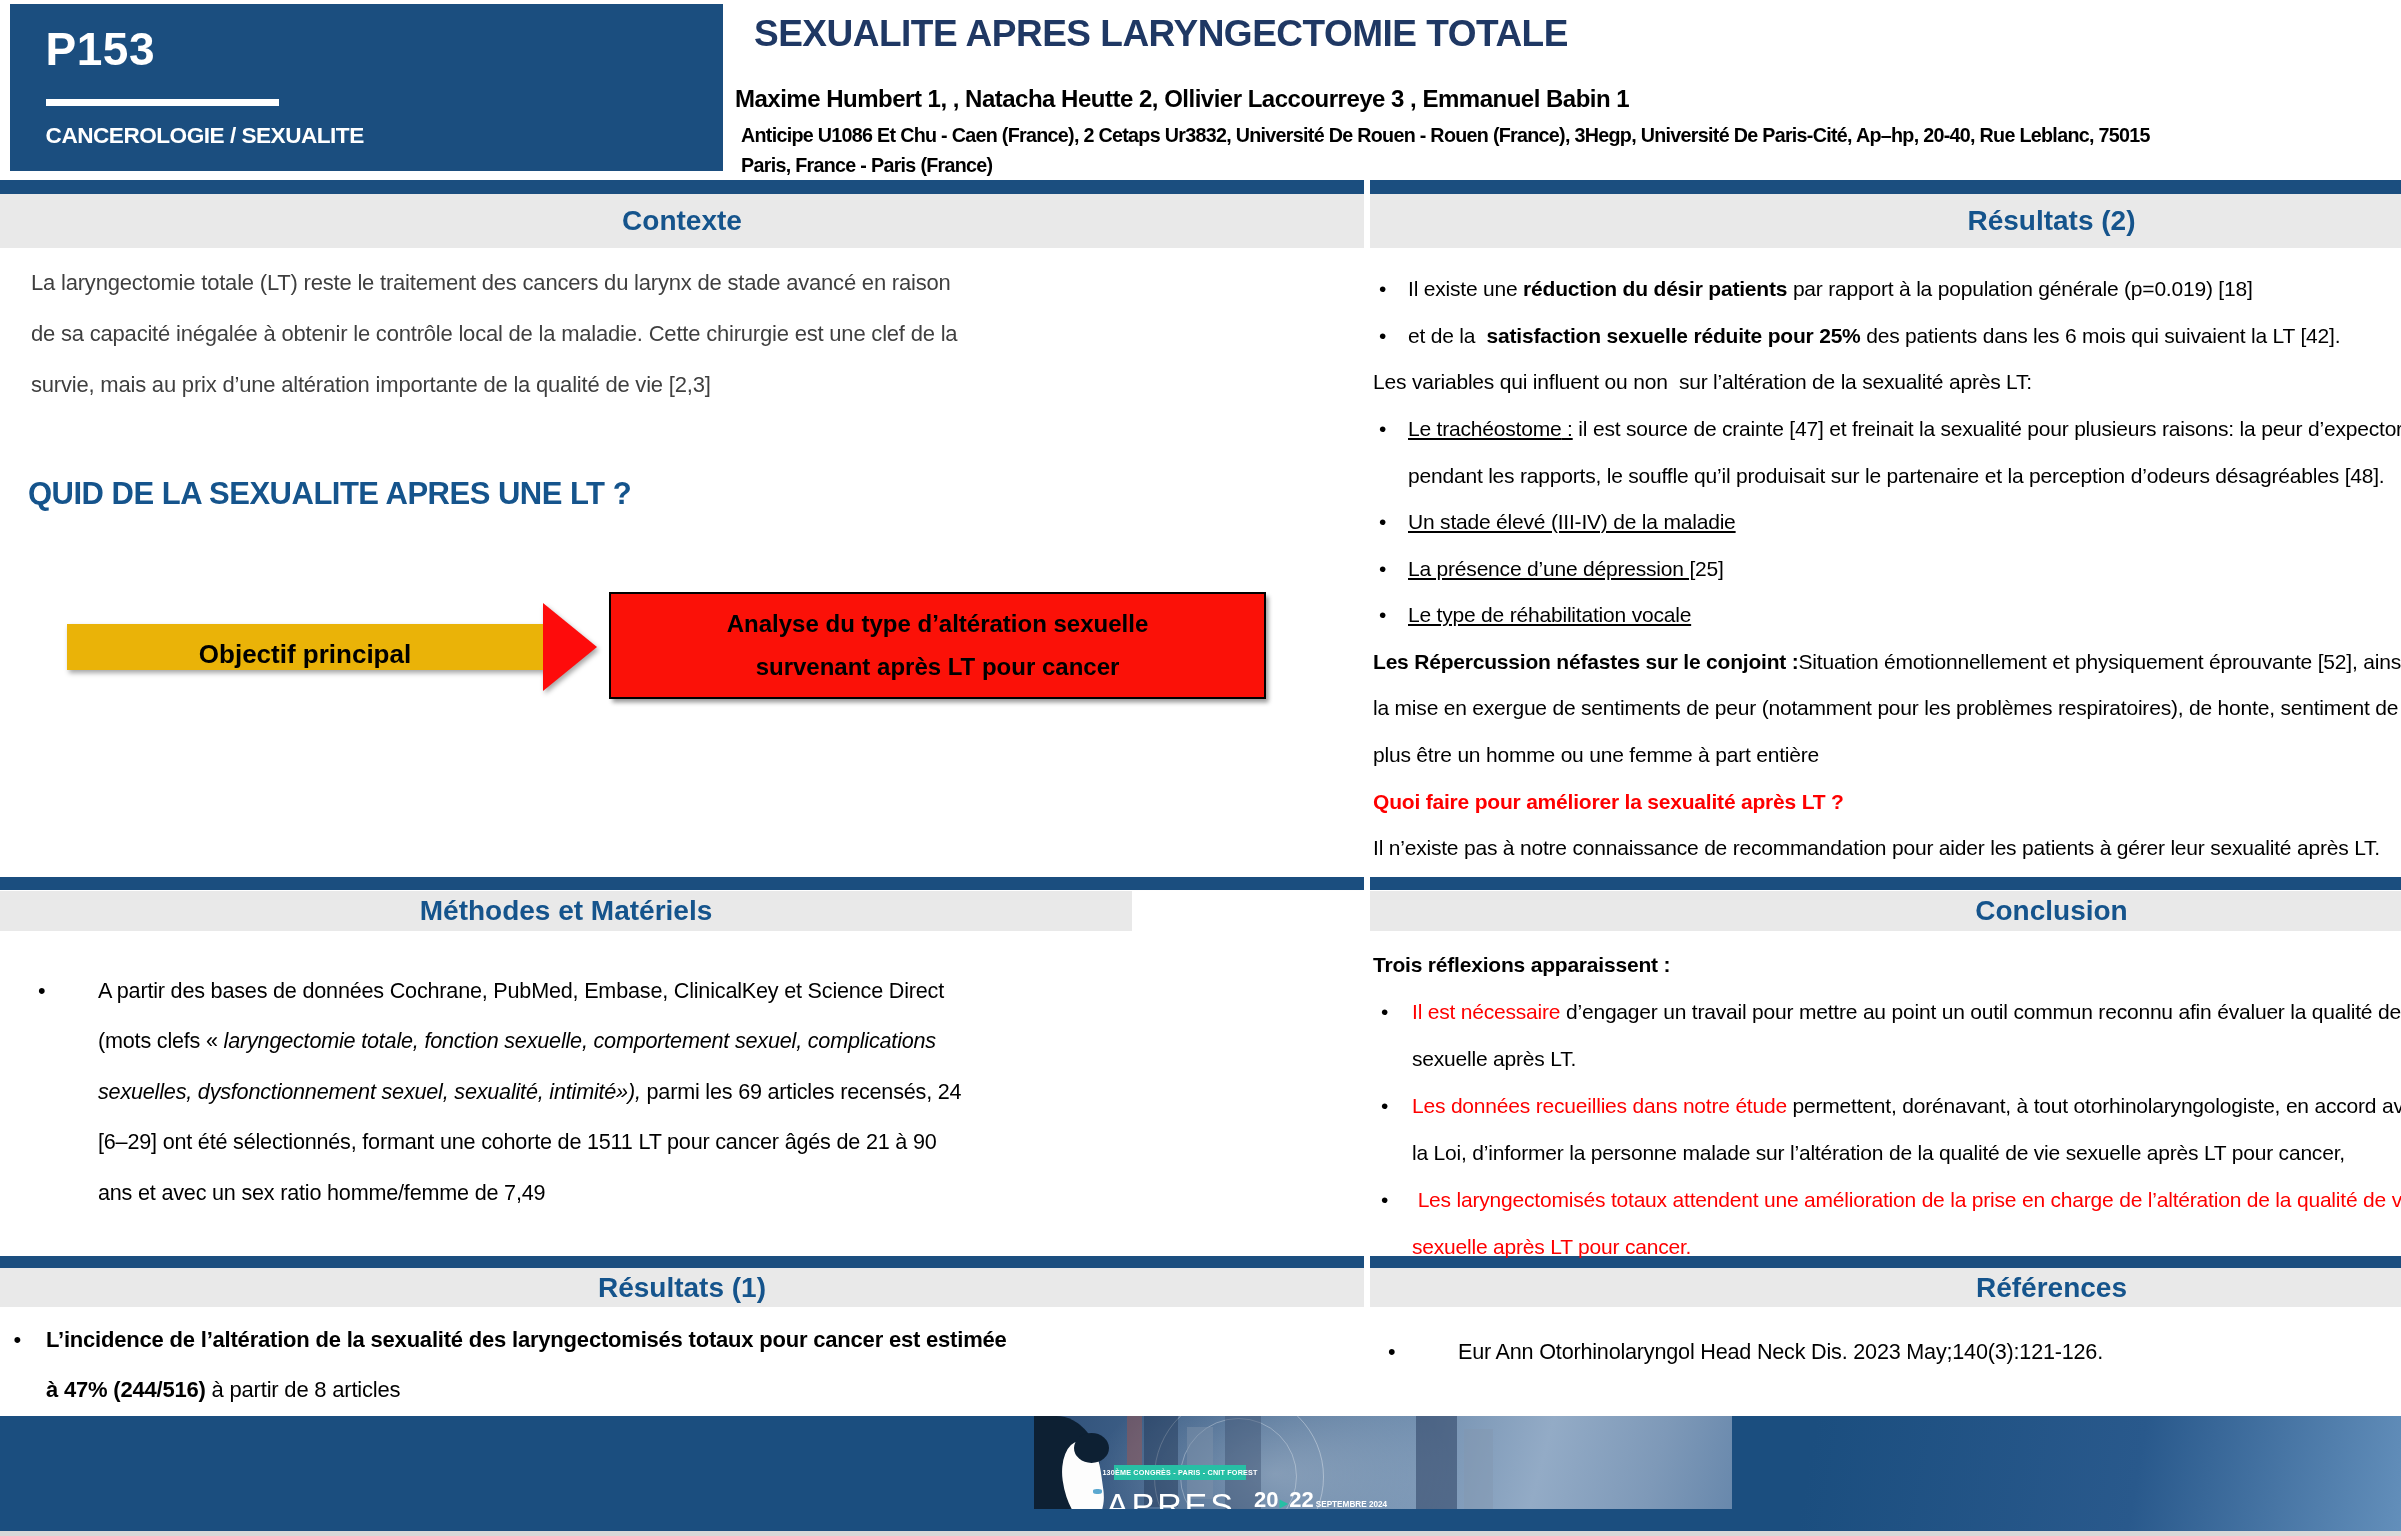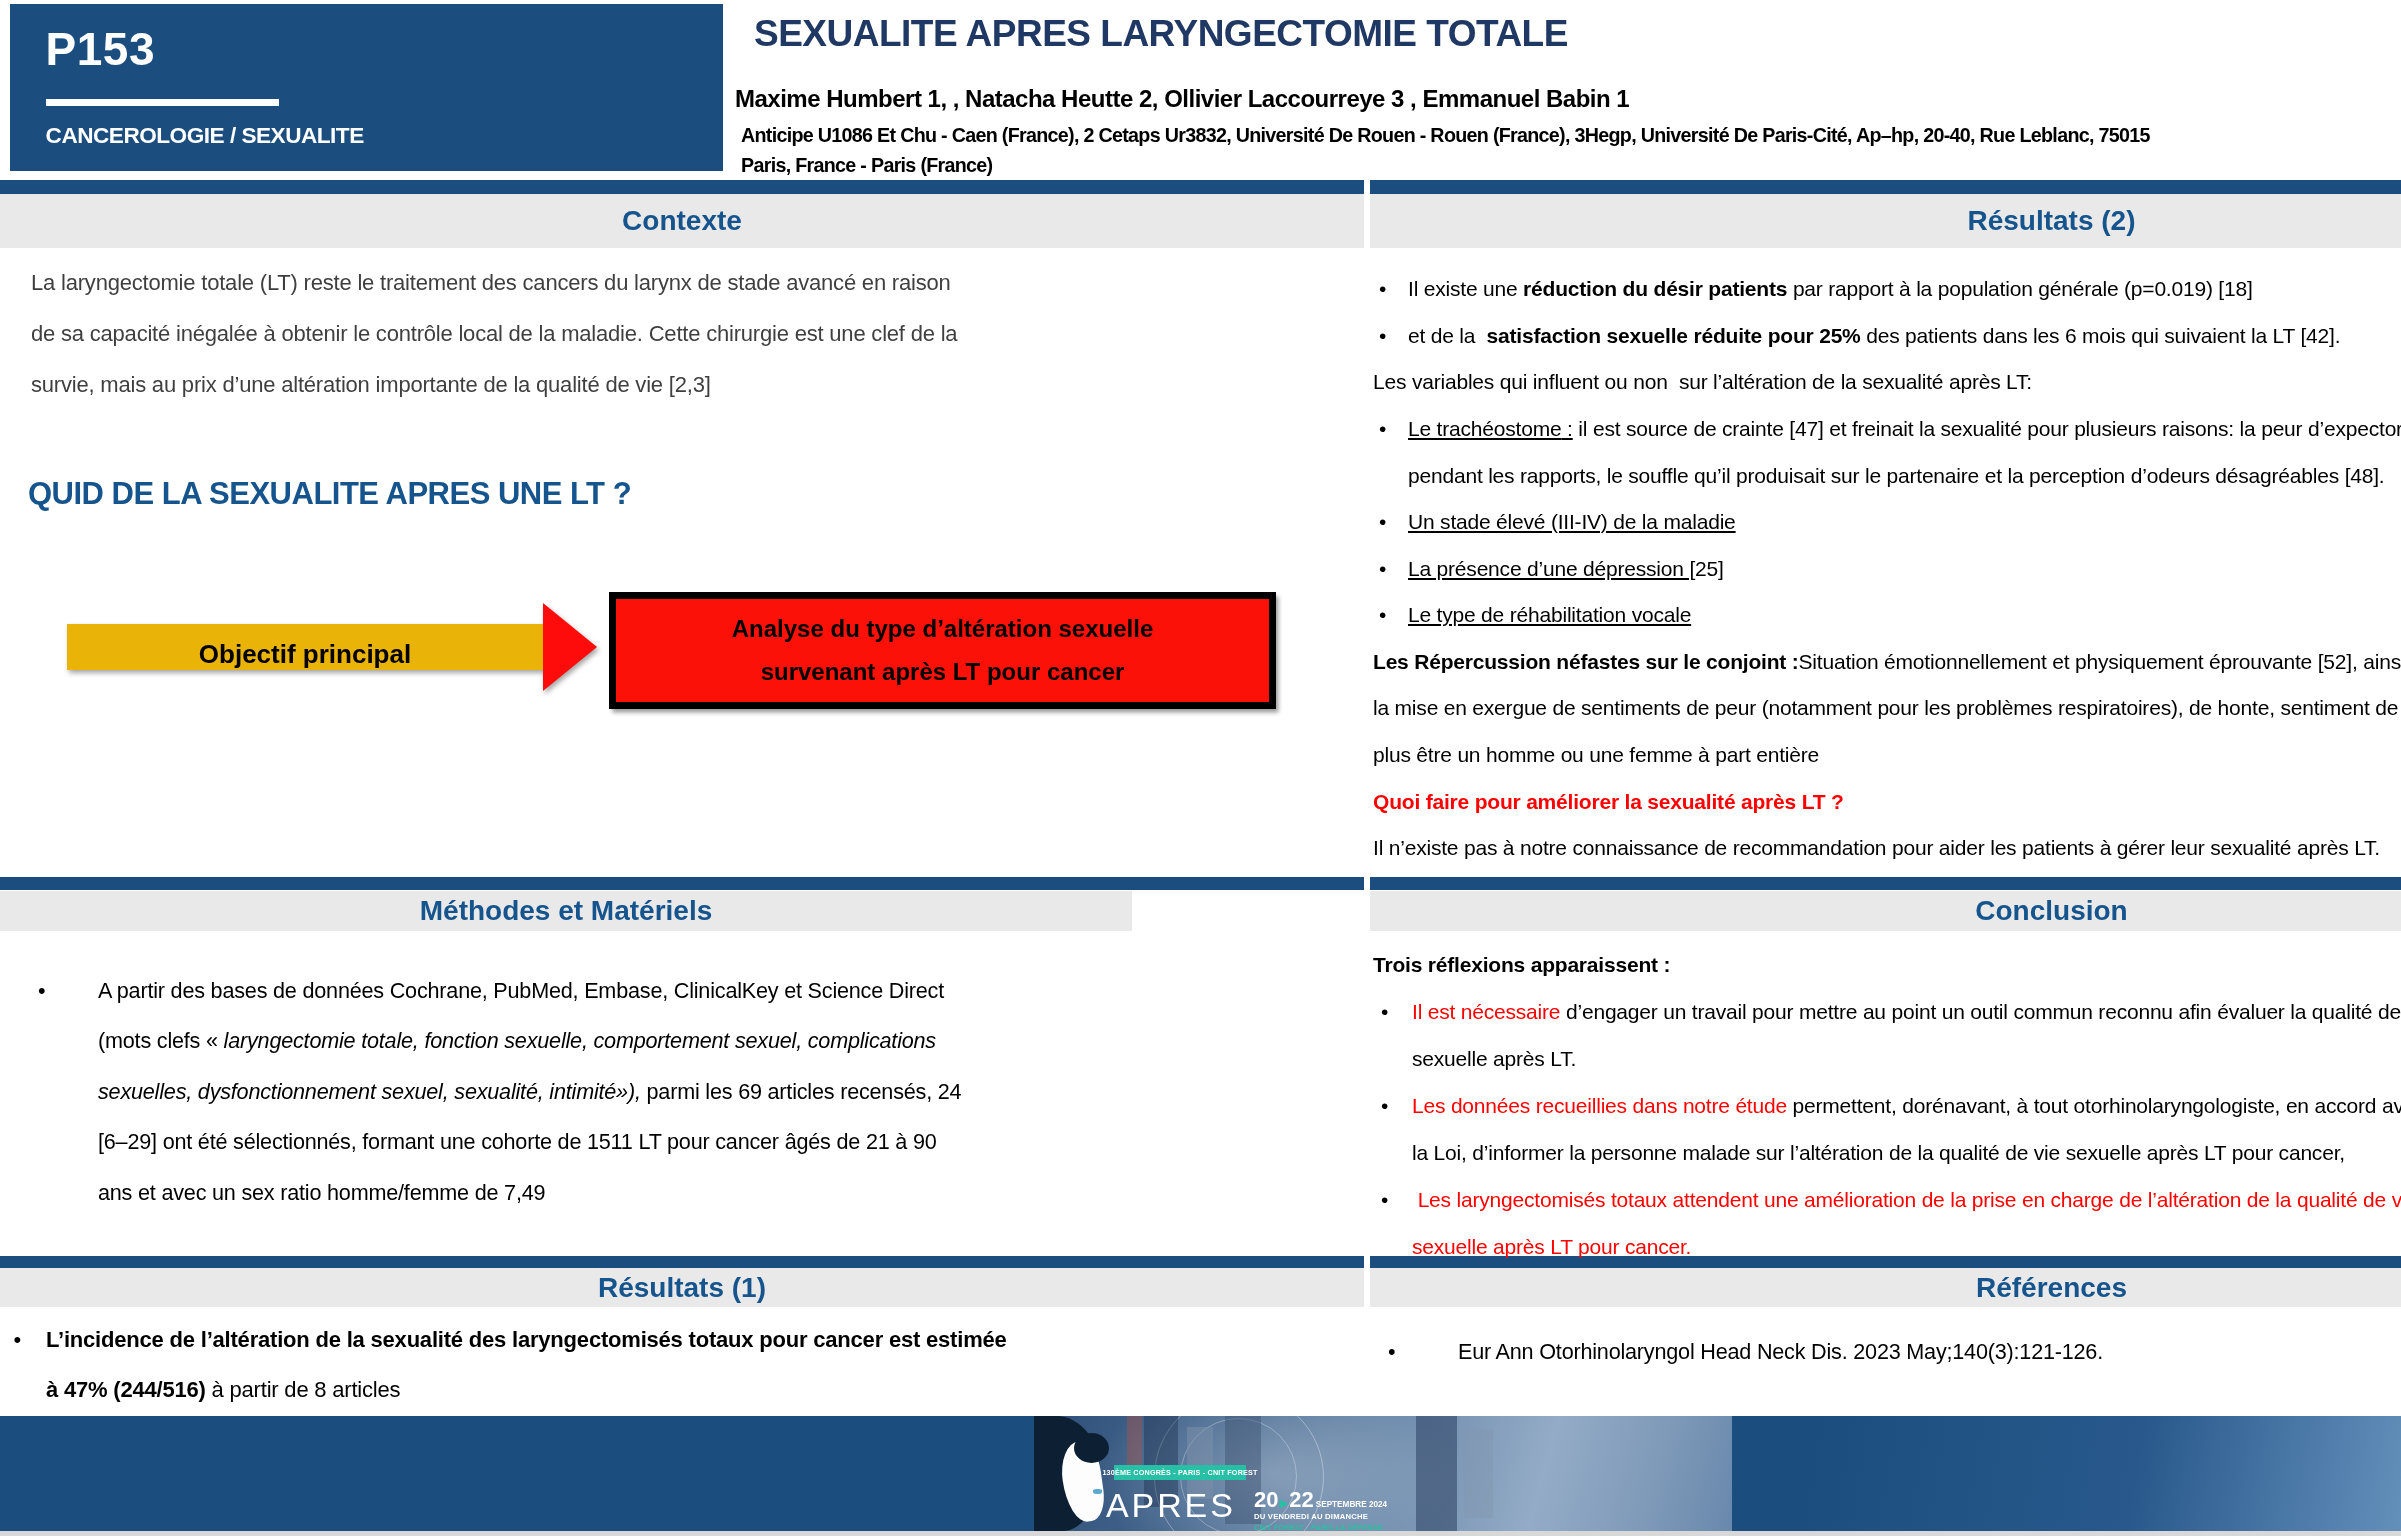--- a/index.html
+++ b/index.html
@@ -33,25 +33,25 @@
   .t46 .tline,.t46 .bullet{font-size:22px;color:#000;}
   .c-gray .tline{color:#3F3F3F;}
   .b{font-weight:bold;} .i{font-style:italic;} .u{text-decoration:underline;}
   .red{color:#FE0000;}
   .quid{left:28px;top:476px;font-size:31px;font-weight:bold;color:#15548C;letter-spacing:-0.5px;}
   
   .arrow-wrap{left:0;top:0;filter:drop-shadow(2.9px 3.8px 2.9px rgba(0,0,0,0.35));}
   .arrow-body{left:67px;top:624px;width:476px;height:46px;background:#eab308;display:flex;align-items:flex-end;justify-content:center;}
   .arrow-body span{font-size:26px;font-weight:bold;color:#000;}
   .arrow-head{left:543px;top:603px;width:0;height:0;border-top:44px solid transparent;border-bottom:44px solid transparent;border-left:54px solid #FE0B0B;}
-  .obj-box{left:609px;top:592px;width:653px;height:103px;background:#FB1108;border:7px solid #000000;box-shadow:3.4px 3.8px 4.3px rgba(0,0,0,0.4);display:flex;flex-direction:column;align-items:center;justify-content:space-evenly;}
+  .obj-box{left:609px;top:592px;width:653px;height:103px;background:#FB1108;border:2px solid #000000;box-shadow:3.4px 3.8px 4.3px rgba(0,0,0,0.4);display:flex;flex-direction:column;align-items:center;justify-content:space-evenly;}
   .obj-box div{font-size:24px;font-weight:bold;color:#000;white-space:pre;}
   
   .banner{left:0;top:1416px;width:2733px;height:115px;background:linear-gradient(100deg,#1B4E7F 0%,#1B4E7F 66%,#29598C 78%,#6F9AC4 90%,#C9DDF0 97%,#BAD2EA 100%);}
-  .banner-photo{left:1034px;top:0;width:698px;height:115px;background:linear-gradient(105deg,#2E4F78 0%,#46688F 25%,#6D8BAC 50%,#93ABC6 72%,#7E99B8 88%,#6888AC 100%);overflow:hidden;}
+  .banner-photo{left:1034px;top:0;width:698px;height:93px;background:linear-gradient(105deg,#2E4F78 0%,#46688F 25%,#6D8BAC 50%,#93ABC6 72%,#7E99B8 88%,#6888AC 100%);overflow:hidden;}
   .glow{left:58px;top:-43px;width:365px;height:202px;border-radius:50%;background:radial-gradient(rgba(255,255,255,0.28),rgba(255,255,255,0) 70%);}
   .arc1{left:120px;top:-24px;width:168px;height:168px;border:1.4px solid rgba(255,255,255,0.35);border-radius:50%;}
   .arc2{left:146px;top:2.4px;width:115px;height:115px;border:1px solid rgba(255,255,255,0.3);border-radius:50%;}
   .bld{position:absolute;}
   .b1{left:110px;top:0;width:34px;height:91px;background:rgba(25,45,75,0.40);}
   .b2{left:153px;top:10.6px;width:26.4px;height:72px;background:rgba(125,145,170,0.50);}
   .b3{left:191px;top:0;width:36px;height:108px;background:rgba(60,80,110,0.45);}
   .b4{left:382px;top:0;width:41px;height:115px;background:rgba(35,55,90,0.50);}
   .b5{left:430px;top:13.4px;width:29px;height:89px;background:rgba(130,150,175,0.45);}
   .b6{left:93px;top:0;width:15.4px;height:62px;background:rgba(165,85,75,0.45);}

